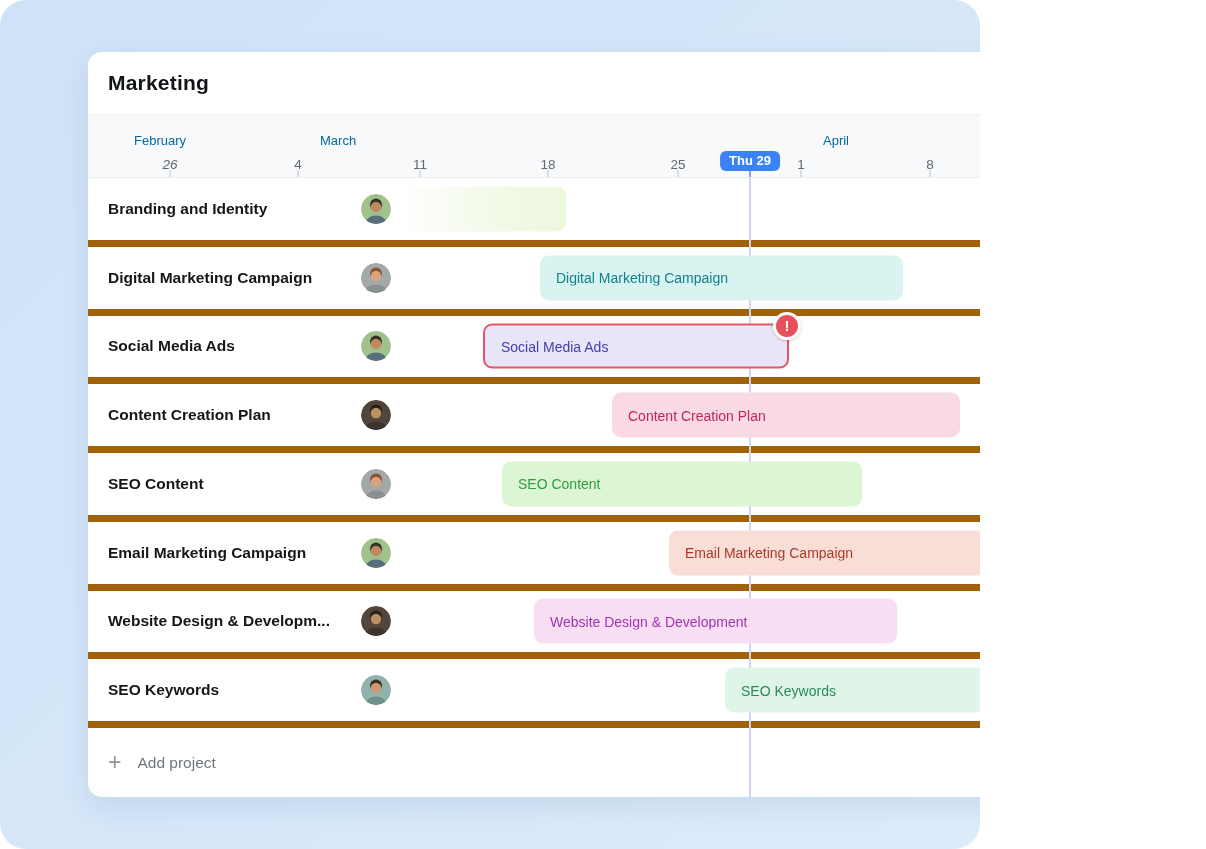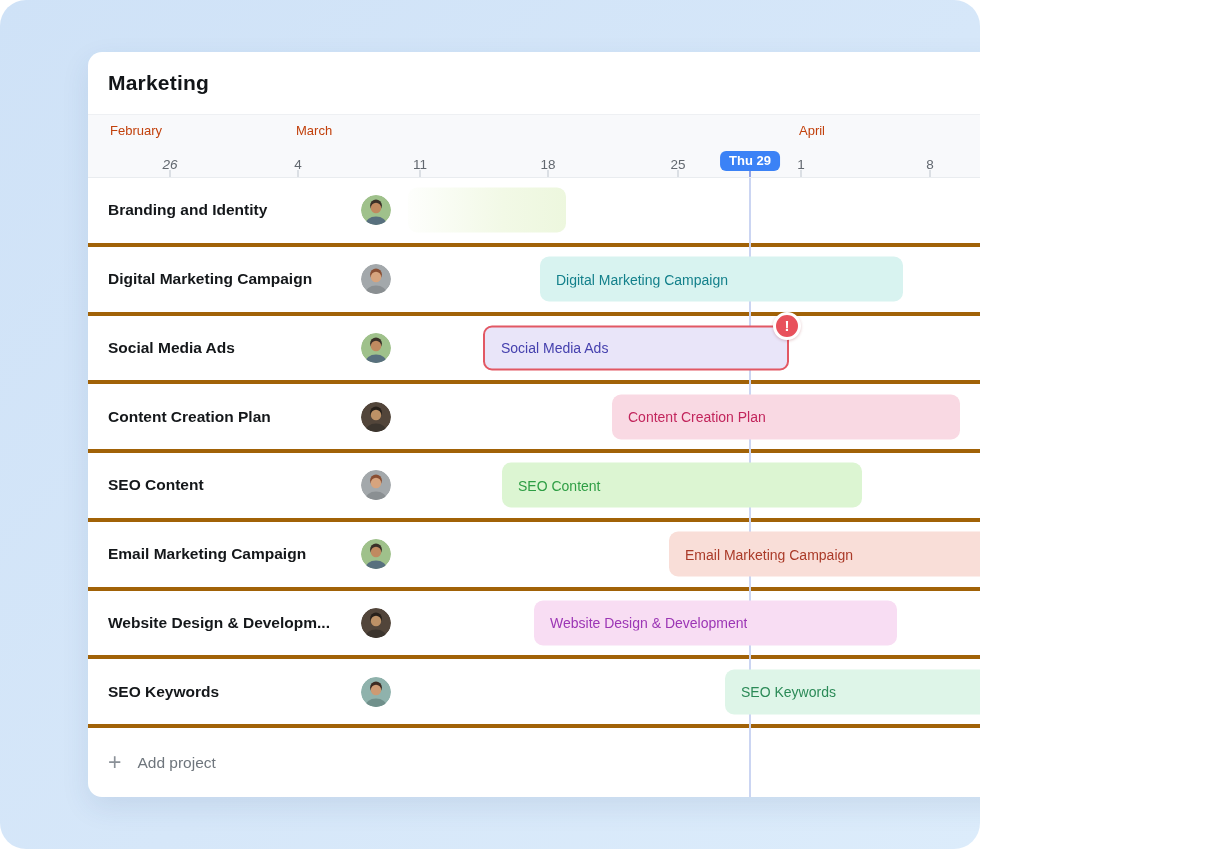--- a/index.html
+++ b/index.html
@@ -22,21 +22,21 @@
   
   .title-row { height:62px; display:flex; align-items:center; padding:0 20px; }
   .title-row h1 { font-size:21px; font-weight:700; color:#121518; letter-spacing:.2px; }
 
   
   .tl-header {
     position:relative; height:64px; background:#f8f9fb;
     border-top:1px solid #eef0f3; border-bottom:1px solid #e9ecef;
   }
   .month-label {
-    position:absolute; top:8px; font-size:13px; color:#c2410c; white-space:nowrap;
+    position:absolute; top:18px; font-size:13px; color:#0369a1; white-space:nowrap;margin-left:24px;
   }
   .day-label {
     position:absolute; top:42px; transform:translateX(-50%);
     font-size:13.5px; color:#62686f; white-space:nowrap;
   }
   .day-tick {
     position:absolute; bottom:0; width:2px; height:7px; background:#dbdfe4;
     transform:translateX(-50%);
   }
   .today-badge {
@@ -44,21 +44,21 @@
     background:#3b82f6; color:#fff; font-size:13px; font-weight:700;
     padding:2px 9px 3px; border-radius:6px; white-space:nowrap; z-index:2;
   }
   .today-tick { position:absolute; bottom:0; width:2px; height:7px; background:#8fa3e8; transform:translateX(-50%); }
 
   
   .card-body { position:relative; height:619px; }
   .today-line { position:absolute; top:0; bottom:0; width:2px; background:#cbd5f2; transform:translateX(-50%); z-index:1; }
 
   .rows { position:relative; }
-  .g-row { position:relative; height:68.75px; border-bottom:4px solid #a16207; }
+  .g-row { position:relative; height:68.75px; border-bottom:7px solid #a16207; }
   .row-label {
     position:absolute; left:20px; top:50%; transform:translateY(-50%);
     font-size:15.5px; font-weight:700; color:#14171a; white-space:nowrap;
   }
   .avatar {
     position:absolute; left:273px; top:50%; transform:translateY(-50%);
     width:30px; height:30px; border-radius:50%; overflow:hidden; z-index:2;
   }
   .avatar svg { display:block; width:30px; height:30px; }
   .av-man-smiling  { --av-bg:#9fc18b; --av-skin:#c08a60; --av-hair:#3a3028; --av-shirt:#58707e; }

